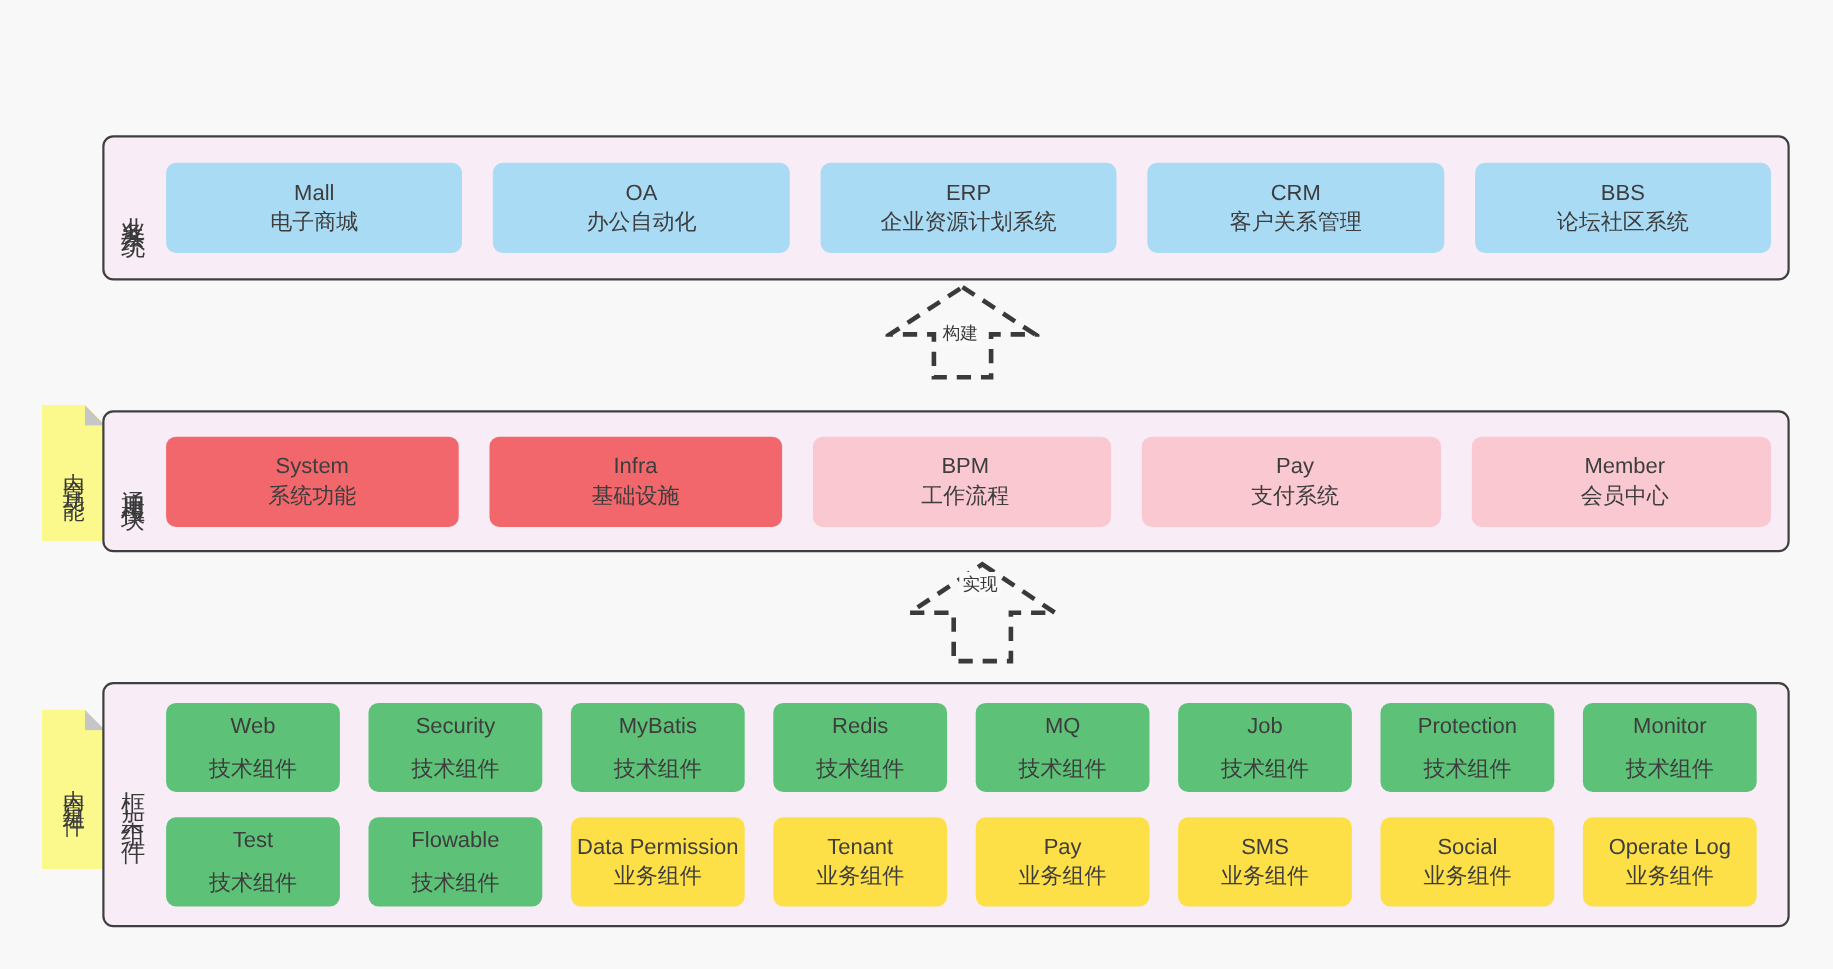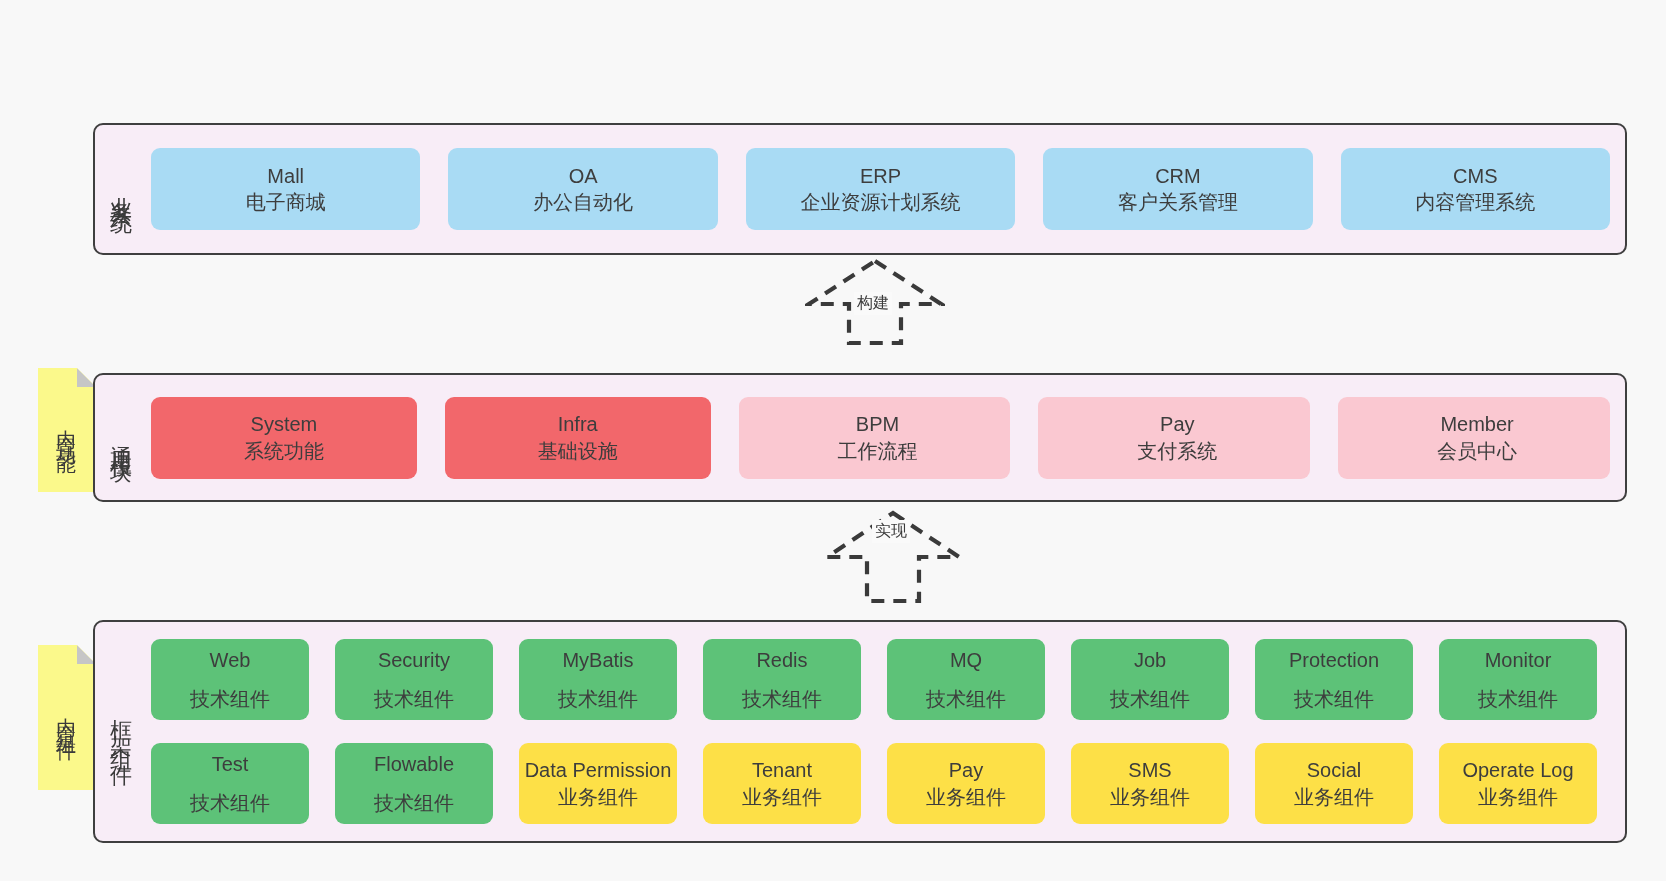--- a/index.html
+++ b/index.html
@@ -83,22 +83,22 @@
     </div>
     <div class="box blue">
       <div>ERP</div>
       <div>企业资源计划系统</div>
     </div>
     <div class="box blue">
       <div>CRM</div>
       <div>客户关系管理</div>
     </div>
     <div class="box blue">
-      <div>CMS</div>
-      <div>内容管理系统</div>
+      <div>BBS</div>
+      <div>论坛社区系统</div>
     </div>
   </div>
 </section>
 
 <div class="arrow" style="left:805px;top:257px;">
   <svg width="140" height="90" viewBox="0 0 140 90">
     <path d="M70 4 L136 47 L96 47 L96 86 L44 86 L44 47 L4 47 Z" fill="none" stroke="#3a3a3a" stroke-width="4.2" stroke-dasharray="13 9"></path>
   </svg>
 </div>
 <div class="arrow-label" style="left:854px;top:292px;">构建</div>

